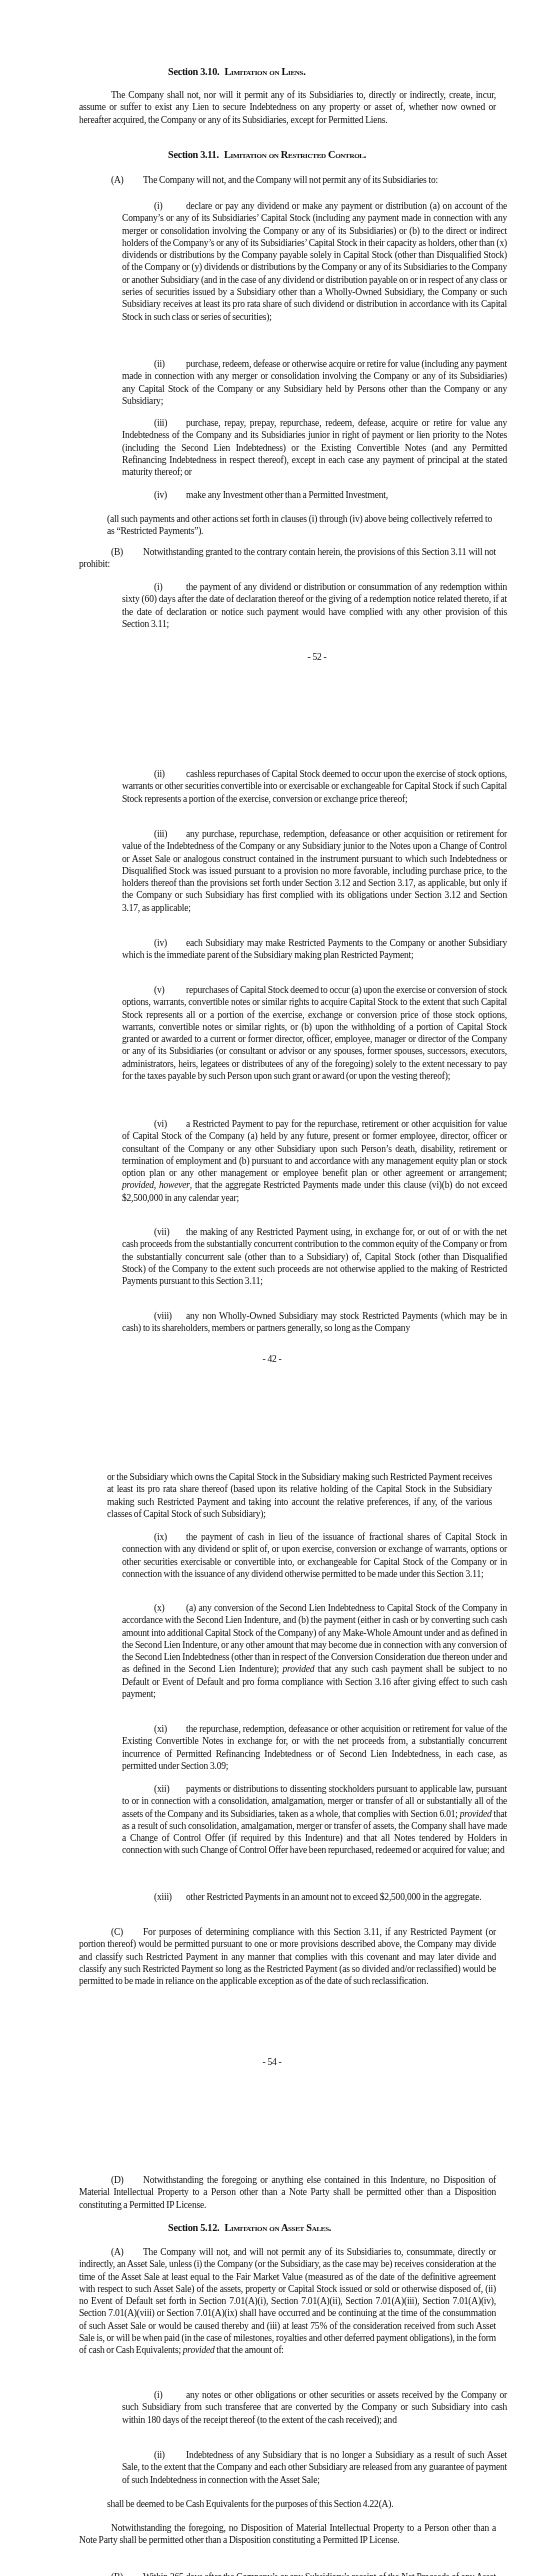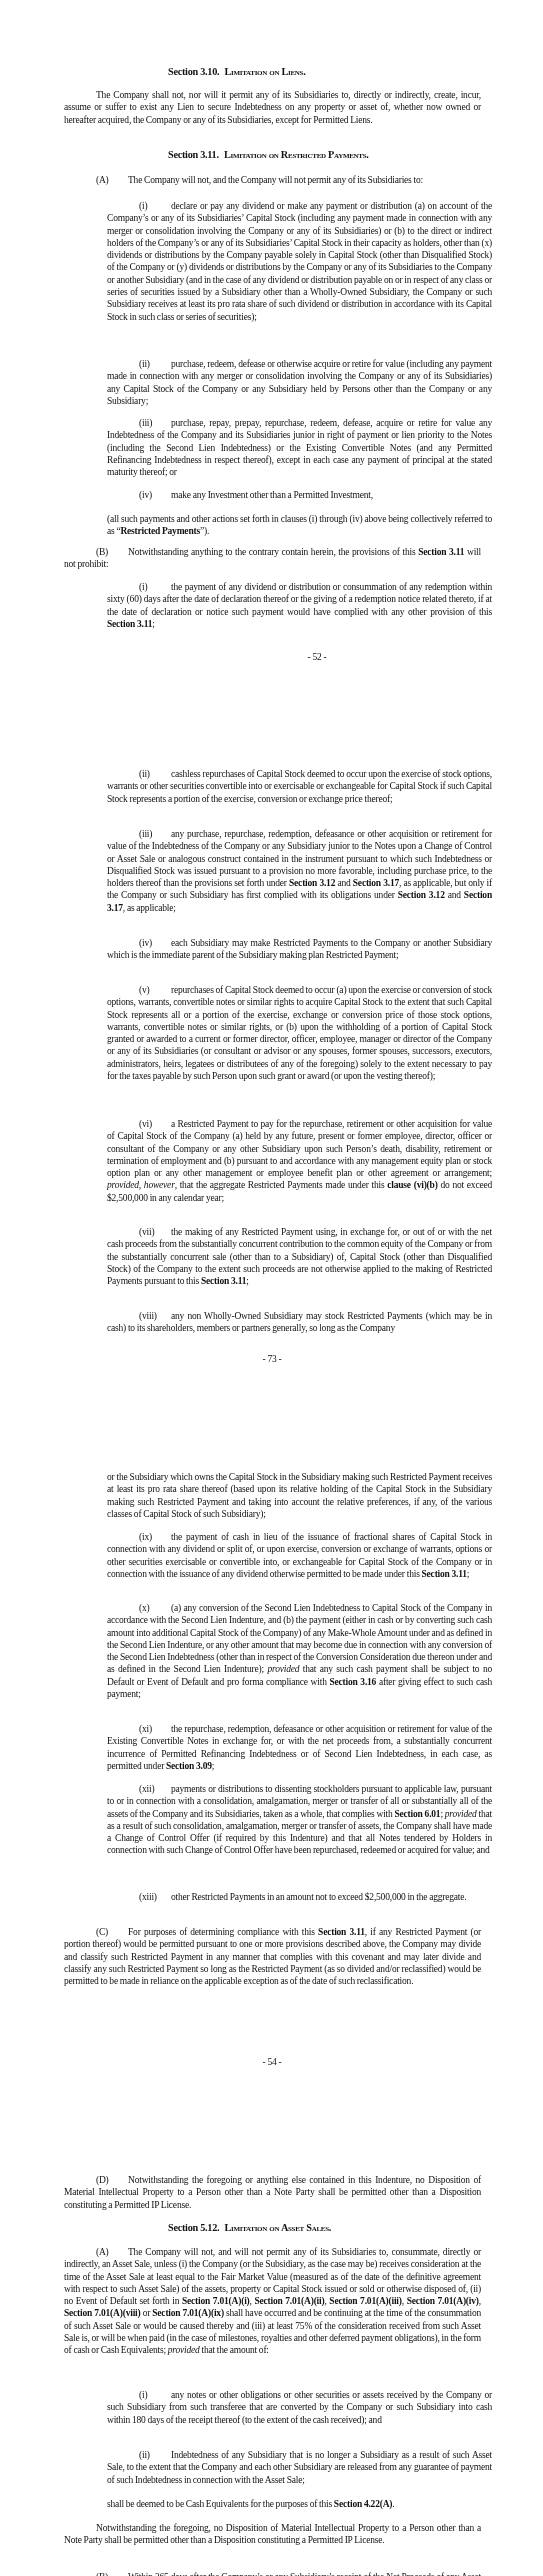--- a/index.html
+++ b/index.html
@@ -2,64 +2,64 @@
 <html style="font-size:8.2px"><head>
 <meta charset="utf-8">
 <style>
   html, body { margin: 0; padding: 0; background: #ffffff; }
   body { width: 544px; height: 2813px; position: relative; overflow: hidden;
          font-family: "Liberation Serif", "DejaVu Serif", serif; color: #111; }
   .page { position: absolute; left: 0; width: 544px; }
   .p { position: absolute; left: 64px; width: 417px; font-size: 9.5px; line-height: 12.3px;
        text-align: justify; margin: 0; letter-spacing: -0.2px; word-spacing: -0.3px; }
   .p.ind { left: 107px; width: 385px; }
-  .first { text-indent: 32px; }
+  .first { text-indent: 32px; margin-left: 15px; }
   .lbl { display: inline-block; width: 32px; text-indent: 0; }
   .heading { position: absolute; left: 160px; font-size: 10.3px; font-weight: bold; letter-spacing: -0.3px; margin-left: 8px; }
   .heading .sc { font-variant: small-caps; margin-left: 5.2px; }
   .pnum { position: absolute; left: 0; width: 544px; text-align: center; font-size: 9.5px; letter-spacing: -0.3px; }
-  b { font-weight: bold; }
+  b { font-weight: normal; }
   i { font-style: italic; }
 </style>
 </head>
 <body>
 
 <div class="page" style="top:0;">
   <div class="heading" style="top:66px;">
     <span>Section 3.10.</span><span class="sc">Limitation on Liens.</span>
   </div>
   <p class="p first" style="top:89px;">The Company shall not, nor will it permit any of its Subsidiaries to, directly or indirectly, create, incur, assume or suffer to exist any Lien to secure Indebtedness on any property or asset of, whether now owned or hereafter acquired, the Company or any of its Subsidiaries, except for Permitted Liens.</p>
 
   <div class="heading" style="top:149px;">
-    <span>Section 3.11.</span><span class="sc">Limitation on Restricted Payments.</span>
+    <span>Section 3.11.</span><span class="sc">Limitation on Restricted Control.</span>
   </div>
   <p class="p first" style="top:174px;"><span class="lbl">(A)</span><span>The Company will not, and the Company will not permit any of its Subsidiaries to:</span></p>
 
   <p class="p ind first" style="top:200px;"><span class="lbl">(i)</span><span>declare or pay any dividend or make any payment or distribution (a) on account of the Company’s or any of its Subsidiaries’ Capital Stock (including any payment made in connection with any merger or consolidation involving the Company or any of its Subsidiaries) or (b) to the direct or indirect holders of the Company’s or any of its Subsidiaries’ Capital Stock in their capacity as holders, other than (x) dividends or distributions by the Company payable solely in Capital Stock (other than Disqualified Stock) of the Company or (y) dividends or distributions by the Company or any of its Subsidiaries to the Company or another Subsidiary (and in the case of any dividend or distribution payable on or in respect of any class or series of securities issued by a Subsidiary other than a Wholly-Owned Subsidiary, the Company or such Subsidiary receives at least its pro rata share of such dividend or distribution in accordance with its Capital Stock in such class or series of securities);</span></p>
   <p class="p ind first" style="top:358px;"><span class="lbl">(ii)</span><span>purchase, redeem, defease or otherwise acquire or retire for value (including any payment made in connection with any merger or consolidation involving the Company or any of its Subsidiaries) any Capital Stock of the Company or any Subsidiary held by Persons other than the Company or any Subsidiary;</span></p>
   <p class="p ind first" style="top:417px;"><span class="lbl">(iii)</span><span>purchase, repay, prepay, repurchase, redeem, defease, acquire or retire for value any Indebtedness of the Company and its Subsidiaries junior in right of payment or lien priority to the Notes (including the Second Lien Indebtedness) or the Existing Convertible Notes (and any Permitted Refinancing Indebtedness in respect thereof), except in each case any payment of principal at the stated maturity thereof; or</span></p>
   <p class="p ind first" style="top:489px;"><span class="lbl">(iv)</span><span>make any Investment other than a Permitted Investment,</span></p>
   <p class="p ind" style="top:513px;"><span>(all such payments and other actions set forth in clauses (i) through (iv) above being collectively referred to as “</span><b>Restricted Payments</b><span>”).</span></p>
 
-  <p class="p first" style="top:546px;"><span class="lbl">(B)</span><span>Notwithstanding anything to the contrary contain herein, the provisions of this </span><b>Section 3.11</b><span> will not prohibit:</span></p>
+  <p class="p first" style="top:546px;"><span class="lbl">(B)</span><span>Notwithstanding granted to the contrary contain herein, the provisions of this </span><b>Section 3.11</b><span> will not prohibit:</span></p>
   <p class="p ind first" style="top:581px;"><span class="lbl">(i)</span><span>the payment of any dividend or distribution or consummation of any redemption within sixty (60) days after the date of declaration thereof or the giving of a redemption notice related thereto, if at the date of declaration or notice such payment would have complied with any other provision of this </span><b>Section 3.11</b><span>;</span></p>
 
   <div class="pnum" style="top:652px;margin-left:45px;">- 52 -</div>
 </div>
 
 <div class="page" style="top:0;">
   <p class="p ind first" style="top:768px;"><span class="lbl">(ii)</span><span>cashless repurchases of Capital Stock deemed to occur upon the exercise of stock options, warrants or other securities convertible into or exercisable or exchangeable for Capital Stock if such Capital Stock represents a portion of the exercise, conversion or exchange price thereof;</span></p>
   <p class="p ind first" style="top:828px;"><span class="lbl">(iii)</span><span>any purchase, repurchase, redemption, defeasance or other acquisition or retirement for value of the Indebtedness of the Company or any Subsidiary junior to the Notes upon a Change of Control or Asset Sale or analogous construct contained in the instrument pursuant to which such Indebtedness or Disqualified Stock was issued pursuant to a provision no more favorable, including purchase price, to the holders thereof than the provisions set forth under </span><b>Section 3.12</b><span> and </span><b>Section 3.17</b><span>, as applicable, but only if  the Company or such Subsidiary has first complied with its obligations under </span><b>Section 3.12</b><span> and </span><b>Section 3.17</b><span>, as applicable;</span></p>
   <p class="p ind first" style="top:937px;"><span class="lbl">(iv)</span><span>each Subsidiary may make Restricted Payments to the Company or another Subsidiary which is the immediate parent of the Subsidiary making plan Restricted Payment;</span></p>
   <p class="p ind first" style="top:984px;"><span class="lbl">(v)</span><span>repurchases of Capital Stock deemed to occur (a) upon the exercise or conversion of stock options, warrants, convertible notes or similar rights to acquire Capital Stock to the extent that such Capital Stock represents all or a portion of the exercise, exchange or conversion price of those stock options, warrants, convertible notes or similar rights, or (b) upon the withholding of a portion of Capital Stock granted or awarded to a current or former director, officer, employee, manager or director of the Company or any of its Subsidiaries (or consultant  or advisor or any spouses, former spouses, successors, executors, administrators, heirs, legatees or distributees of any of the foregoing) solely to the extent necessary to pay for the taxes payable by such Person upon such grant or award (or upon the vesting thereof);</span></p>
   <p class="p ind first" style="top:1118px;"><span class="lbl">(vi)</span><span>a Restricted Payment to pay for the repurchase, retirement or other acquisition for value of Capital Stock of the Company (a) held by any future, present or former employee, director, officer or consultant of the Company or any other Subsidiary upon such Person’s death, disability, retirement or termination of employment and (b) pursuant to and accordance with any management equity plan or stock option plan or any other management or employee benefit plan or other agreement or arrangement; </span><i>provided, however</i><span>, that the aggregate Restricted Payments made under this </span><b>clause (vi)(b)</b><span> do not exceed $2,500,000 in any calendar year;</span></p>
   <p class="p ind first" style="top:1226px;"><span class="lbl">(vii)</span><span>the making of any Restricted Payment using, in exchange for, or out of or with the net cash proceeds from the substantially concurrent contribution to the common equity of the Company or from the substantially concurrent sale (other than to a Subsidiary) of, Capital Stock (other than Disqualified Stock) of the Company to the extent such proceeds are not otherwise applied to the making of Restricted Payments pursuant to this </span><b>Section 3.11</b><span>;</span></p>
   <p class="p ind first" style="top:1310px;"><span class="lbl">(viii)</span><span>any non Wholly-Owned Subsidiary may stock Restricted Payments (which may be in cash) to its shareholders, members or partners generally, so long as the Company</span></p>
 
-  <div class="pnum" style="top:1354px;">- 73 -</div>
+  <div class="pnum" style="top:1354px;">- 42 -</div>
 </div>
 
 <div class="page" style="top:0;">
   <p class="p ind" style="top:1471px;">or the Subsidiary which owns the Capital Stock in the Subsidiary making such Restricted Payment receives at least its pro rata share thereof (based upon its relative holding of the Capital Stock in the Subsidiary making such Restricted Payment and taking into account the relative preferences, if any, of the various classes of Capital Stock of such Subsidiary);</p>
   <p class="p ind first" style="top:1531px;"><span class="lbl">(ix)</span><span>the payment of cash in lieu of the issuance of fractional shares of Capital Stock in connection with any dividend or split of, or upon exercise, conversion or exchange of warrants, options or other securities exercisable or convertible into, or exchangeable for Capital Stock of the Company or in connection with the issuance of any dividend otherwise permitted to be made under this </span><b>Section 3.11</b><span>;</span></p>
   <p class="p ind first" style="top:1602px;"><span class="lbl">(x)</span><span>(a) any conversion of the Second Lien Indebtedness to Capital Stock of the Company in accordance with the Second Lien Indenture, and (b) the payment (either in cash or by converting such cash amount into additional Capital Stock of the Company) of any Make-Whole Amount under and as defined in the Second Lien Indenture, or any other amount that may become due in connection with any conversion of the Second Lien Indebtedness (other than in respect of the Conversion Consideration due thereon under and as defined in the Second Lien Indenture); </span><i>provided</i><span> that any such cash payment shall be subject to no Default or Event of Default and pro forma compliance with </span><b>Section 3.16</b><span> after giving effect to such cash payment;</span></p>
   <p class="p ind first" style="top:1723px;"><span class="lbl">(xi)</span><span>the repurchase, redemption, defeasance or other acquisition or retirement for value of the Existing Convertible Notes in exchange for, or with the net proceeds from, a substantially concurrent incurrence of Permitted Refinancing Indebtedness or of Second Lien Indebtedness, in each case, as permitted under </span><b>Section 3.09</b><span>;</span></p>
   <p class="p ind first" style="top:1783px;"><span class="lbl">(xii)</span><span>payments or distributions to dissenting stockholders pursuant to applicable law, pursuant to or in connection with a consolidation, amalgamation, merger or transfer of all or substantially all of the assets of the Company and its Subsidiaries, taken as a whole, that complies with </span><b>Section 6.01</b><span>; </span><i>provided</i><span> that as a result of such consolidation, amalgamation, merger or transfer of assets, the Company shall have made a Change of Control Offer (if required by this Indenture) and that all Notes tendered by Holders in connection with such Change of Control Offer have been repurchased, redeemed or acquired for value; and</span></p>
   <p class="p ind first" style="top:1891px;"><span class="lbl">(xiii)</span><span>other Restricted Payments in an amount not to exceed $2,500,000 in the aggregate.</span></p>
   <p class="p first" style="top:1926px;"><span class="lbl">(C)</span><span>For purposes of determining compliance with this </span><b>Section 3.11</b><span>, if any Restricted Payment (or portion thereof) would be permitted pursuant to one or more provisions described above, the Company may divide and classify such Restricted Payment in any manner that complies with this covenant and may later divide and classify any such Restricted Payment so long as the Restricted Payment (as so divided and/or reclassified) would be permitted to be made in reliance on the applicable exception as of the date of such reclassification.</span></p>

